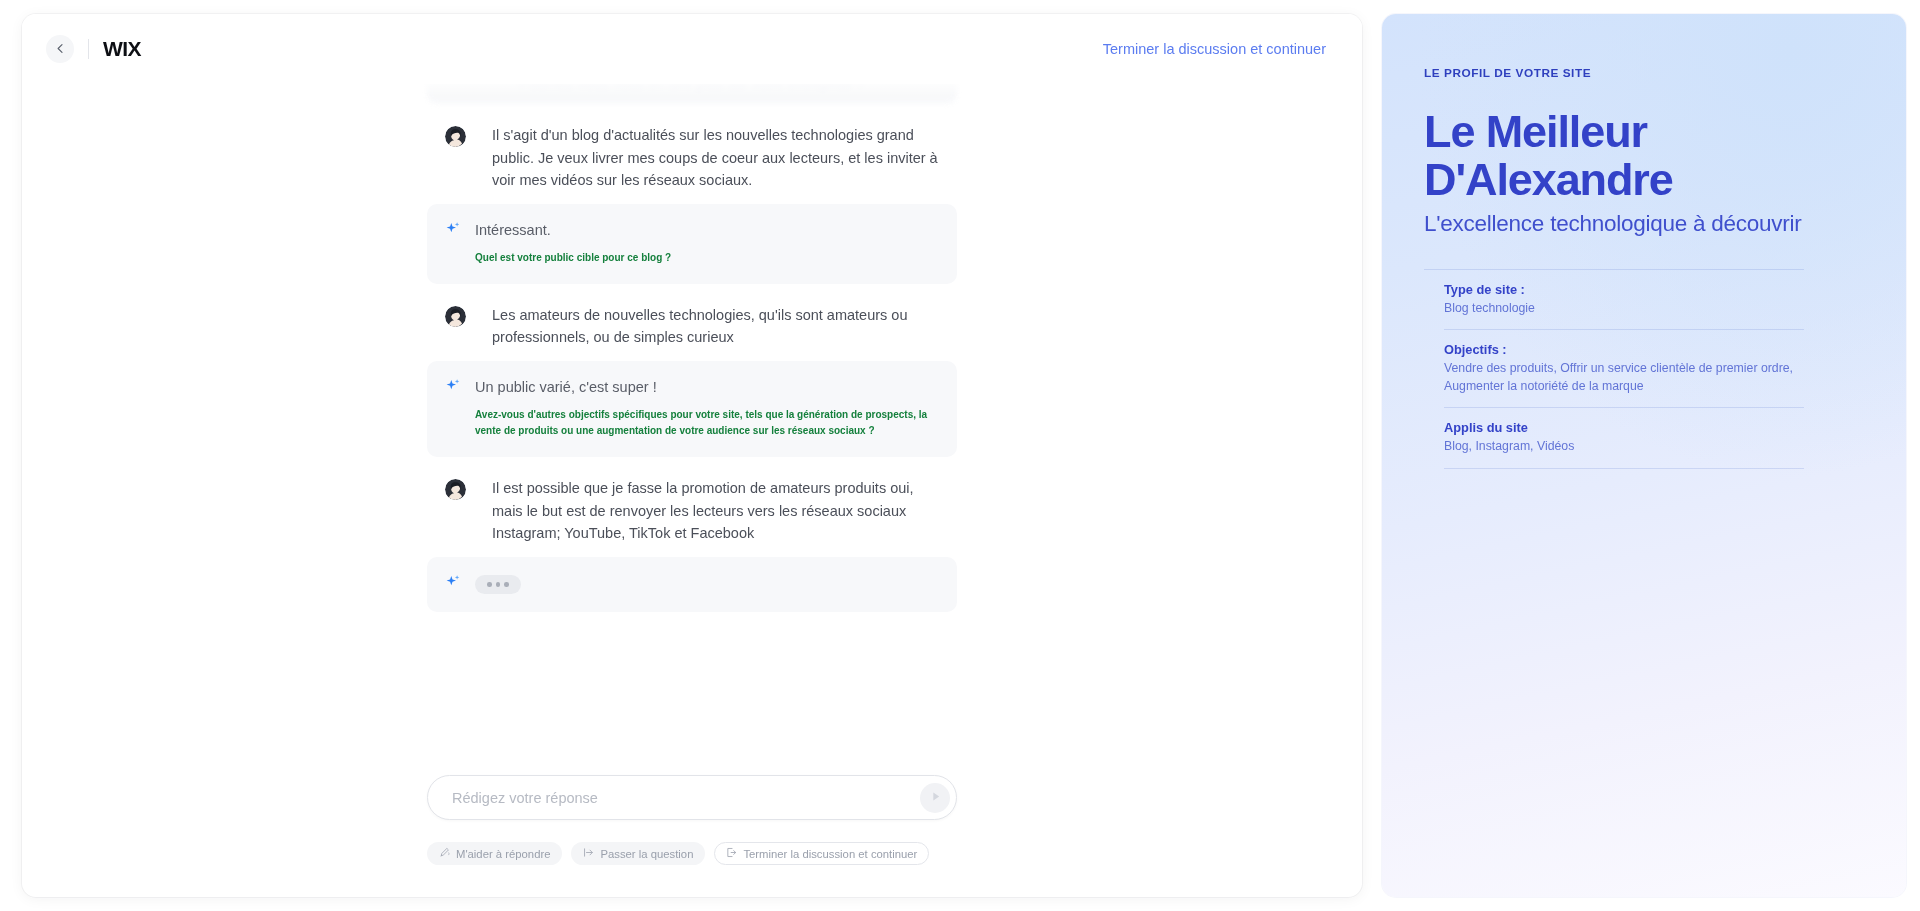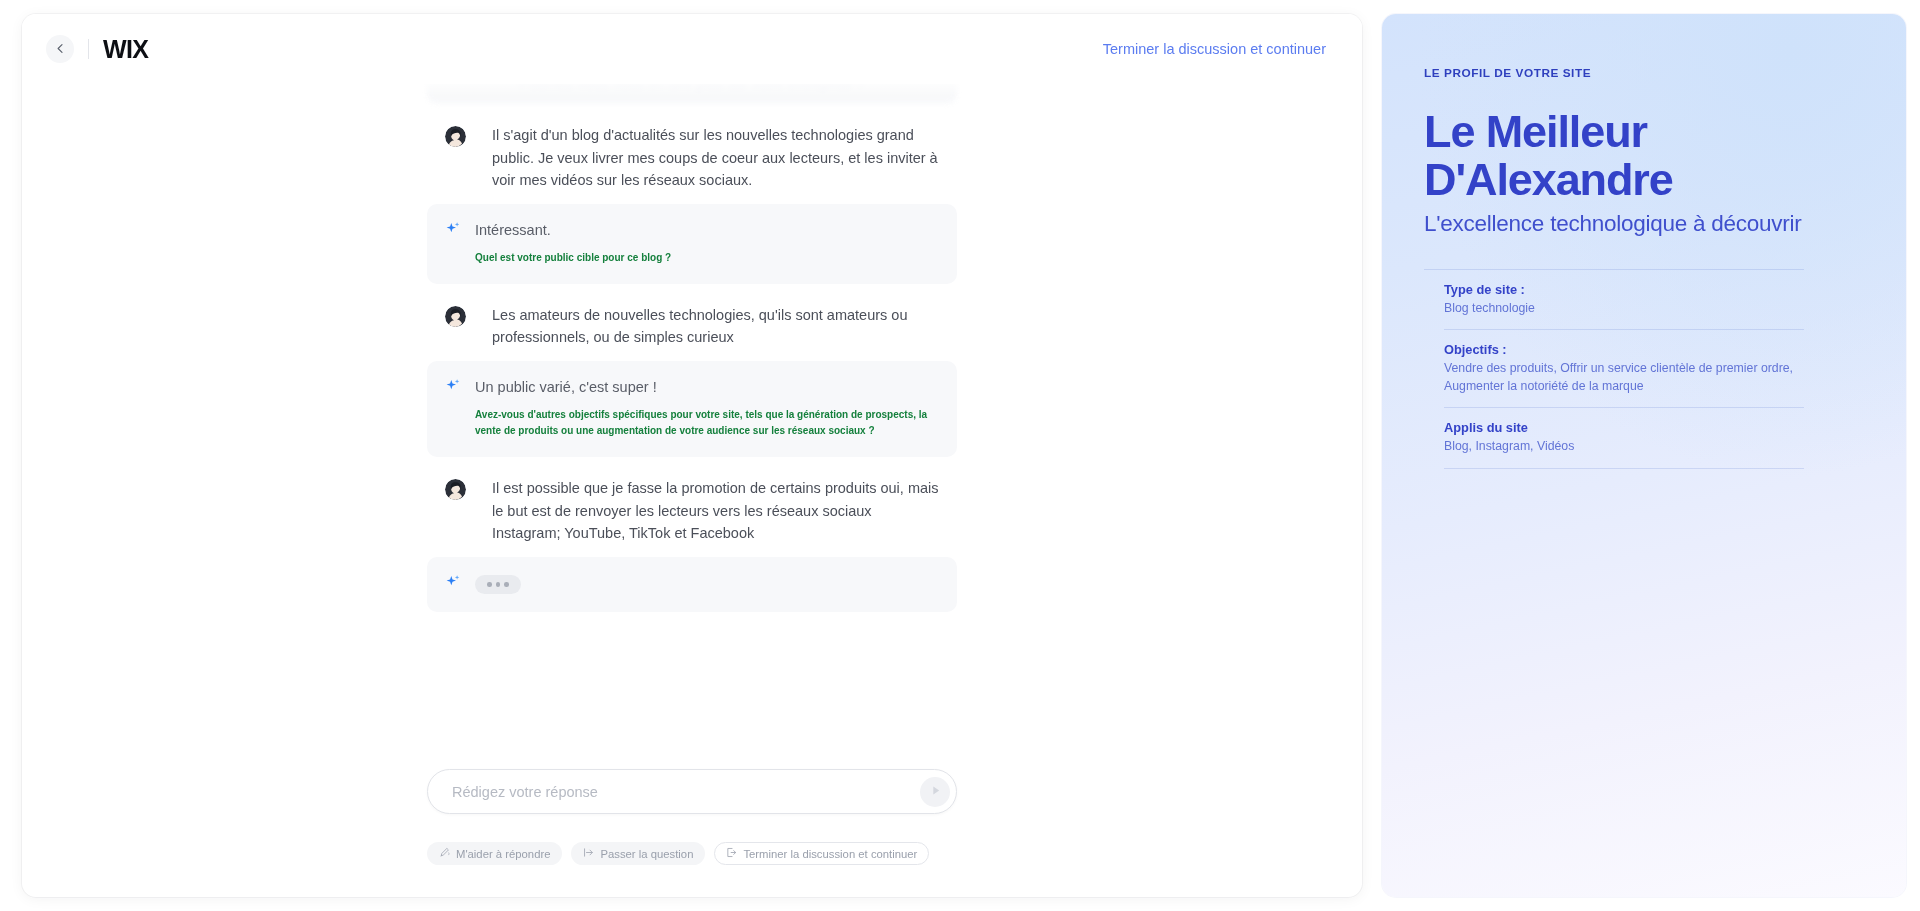--- a/index.html
+++ b/index.html
@@ -47,21 +47,21 @@
     cursor: pointer;
     flex: 0 0 auto;
   }
   .divider-v {
     width: 1px; height: 20px;
     background: #e3e5ea;
     margin: 0 14px;
     flex: 0 0 auto;
   }
   .brand {
-    font-size: 25px;
+    font-size: 21px;
     font-weight: bold;
     letter-spacing: -0.6px;
     color: #0d0f14;
   }
   .header-spacer { flex: 1 1 auto; }
   .finish-link {
     font-size: 14.5px;
     color: #5b7cf0;
     cursor: pointer;
     white-space: nowrap;
@@ -202,21 +202,21 @@
     width: 30px; height: 30px;
     flex: 0 0 auto;
     border-radius: 50%;
     background: #f1f2f5;
     display: flex; align-items: center; justify-content: center;
     cursor: pointer;
   }
   .chips {
     display: flex;
     gap: 9px;
-    margin-top: 28px;
+    margin-top: 22px;
     flex-wrap: nowrap;
   }
   .chip {
     display: inline-flex;
     align-items: center;
     gap: 6px;
     height: 23px;
     padding: 0 11px;
     border-radius: 999px;
     font-size: 11.3px;
@@ -364,21 +364,21 @@
         </div>
 
         <div class="msg-user">
           <div class="avatar">
             <svg width="21" height="21" viewBox="0 0 21 21">
               <circle cx="10.5" cy="10.5" r="10.5" fill="#2b2f38"></circle>
               <path d="M10.5 4.2c3.1 0 4.6 2 4.6 4.6 0 2.3-1.4 4.2-3 4.6 2.8.5 4.6 2.4 4.9 4.4A10.4 10.4 0 0 1 10.5 21a10.4 10.4 0 0 1-6.5-2.3c.3-2.1 2.2-4 5-4.5-1.6-.5-3-2.3-3-4.6C6 6.1 7.4 4.2 10.5 4.2z" fill="#f4e7dd"></path>
               <path d="M10.5 3.3c3.5 0 5.2 1.8 5.2 4.6 0 1-.2 2-.5 2.6-.3-1.6-.6-2.6-1.3-3.2-1.1-.9-3.3-.4-5 .1-1.4.4-2.3 1.5-2.6 3.1-.4-.7-.6-1.7-.6-2.6 0-2.8 1.3-4.6 4.8-4.6z" fill="#1a1d24"></path>
             </svg>
           </div>
-          <div class="msg-user-text">Il est possible que je fasse la promotion de certains produits oui, mais le but est de renvoyer les lecteurs vers les réseaux sociaux Instagram; YouTube, TikTok et Facebook</div>
+          <div class="msg-user-text">Il est possible que je fasse la promotion de amateurs produits oui, mais le but est de renvoyer les lecteurs vers les réseaux sociaux Instagram; YouTube, TikTok et Facebook</div>
         </div>
 
         <div class="msg-ai">
           <span class="spark">
             <svg width="16" height="16" viewBox="0 0 16 16" fill="none">
               <path d="M6.3 1.9 L7.5 5.4 L11 6.6 L7.5 7.8 L6.3 11.3 L5.1 7.8 L1.6 6.6 L5.1 5.4 Z" fill="#2b7ff5"></path>
               <path d="M12.1 1.2 L12.7 2.8 L14.3 3.4 L12.7 4 L12.1 5.6 L11.5 4 L9.9 3.4 L11.5 2.8 Z" fill="#63a9fa"></path>
             </svg>
           </span>
           <div class="ai-body">

